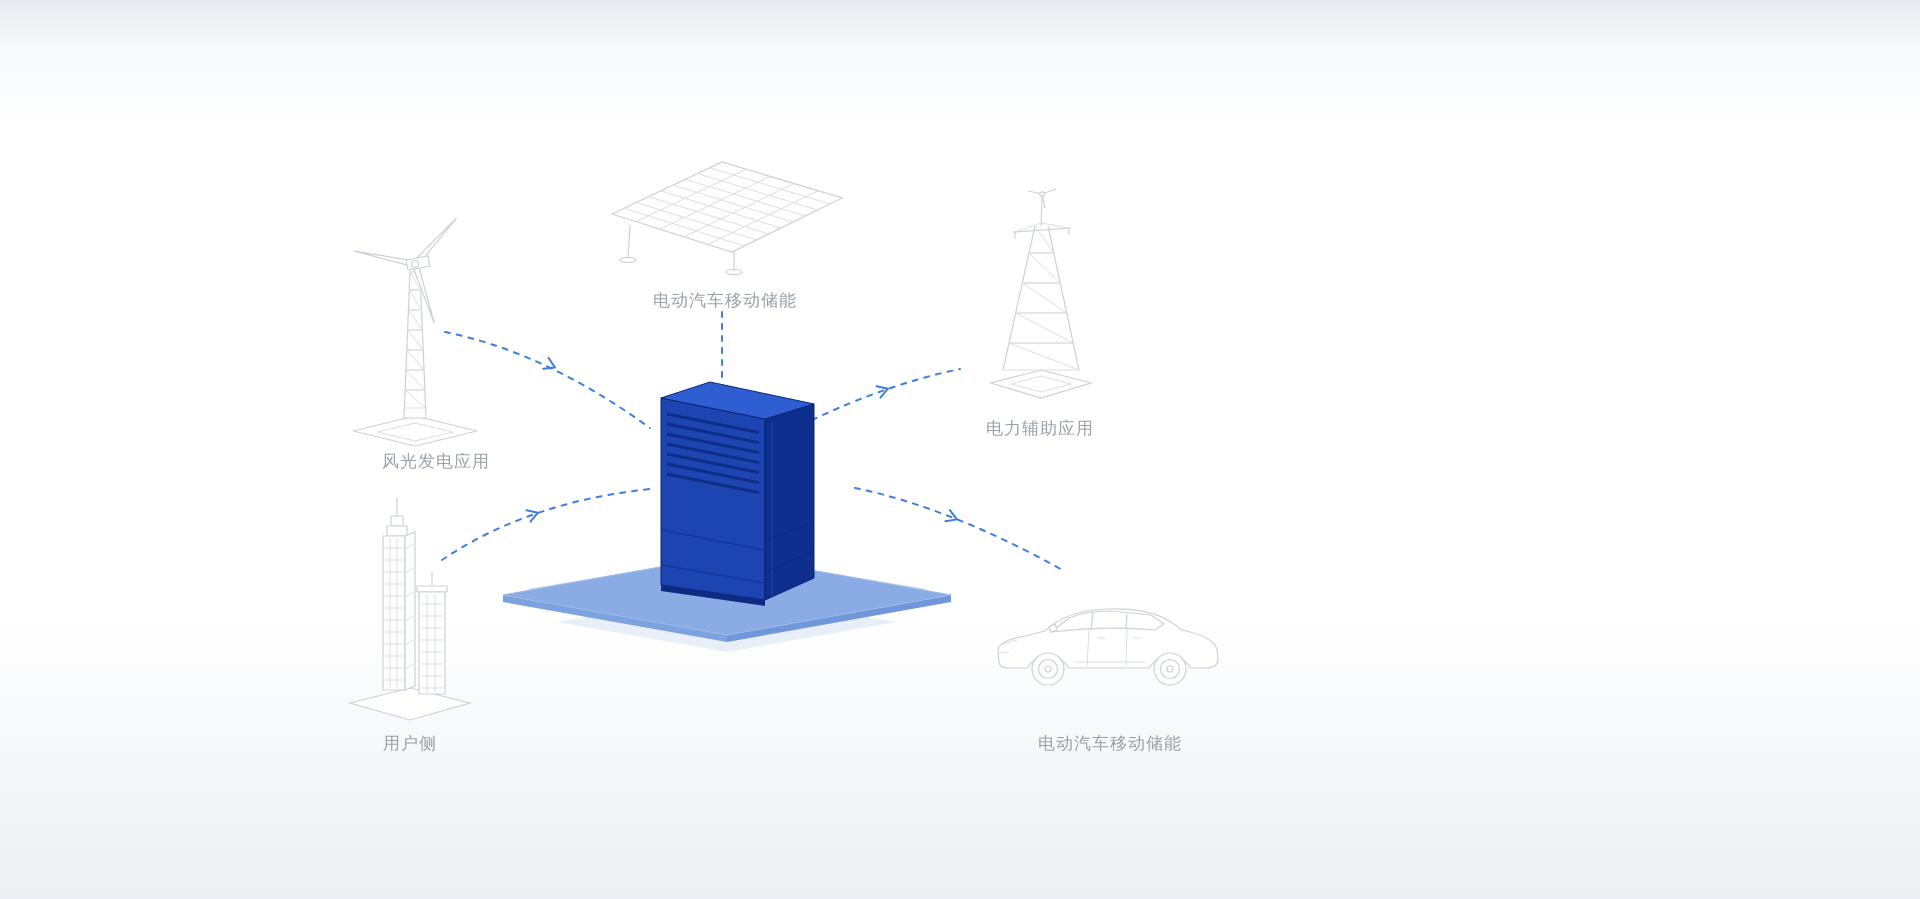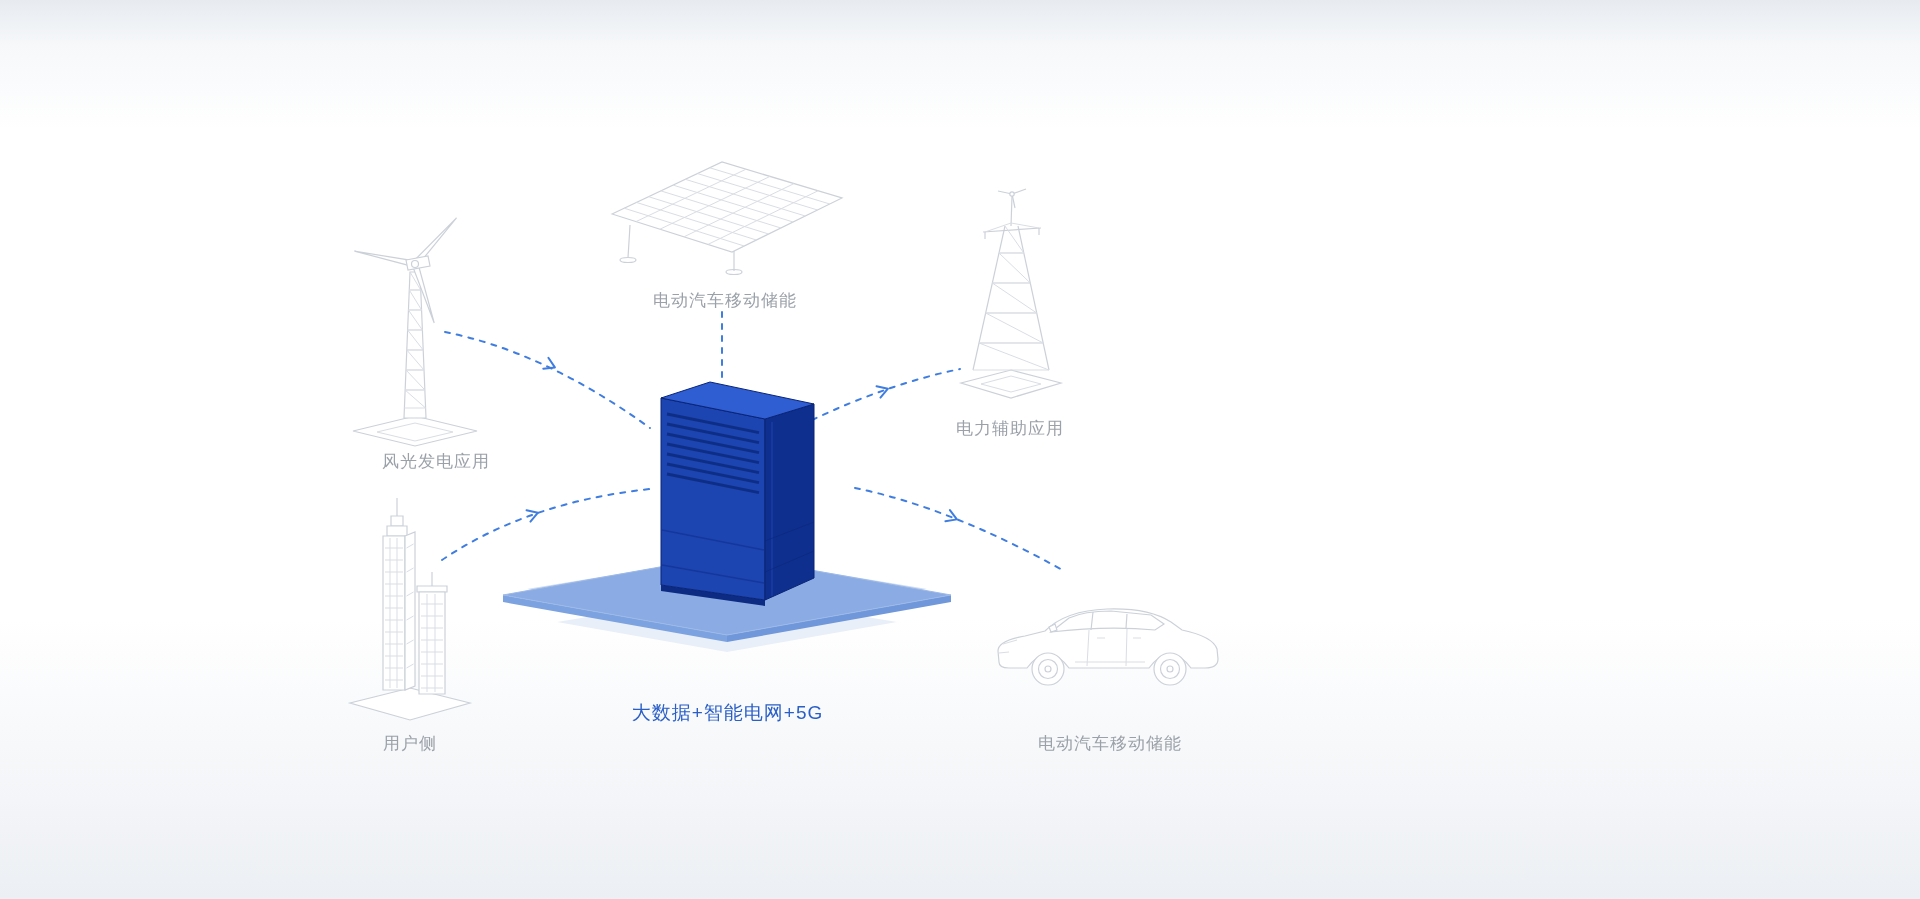--- a/index.html
+++ b/index.html
@@ -96,21 +96,21 @@
         <line x1="60.9" y1="38.9" x2="180.9" y2="76"></line>
         <line x1="73.1" y1="33.1" x2="193.1" y2="70"></line>
         <line x1="85.3" y1="27.3" x2="205.3" y2="64"></line>
         <line x1="97.6" y1="21.6" x2="217.6" y2="58"></line>
         <line x1="109.8" y1="15.8" x2="229.8" y2="52"></line>
       </g>
     </svg>
     <span class="node-label" style="margin-top:12px;">电动汽车移动储能</span>
   </div>
 
-  <div class="node" style="left:945px;top:178px;width:130px;">
+  <div class="node" style="left:975px;top:178px;width:130px;">
     <svg width="130" height="235" viewBox="0 0 130 235">
       <polygon class="thinf" points="66,192 116,205 66,220 16,205"></polygon>
       <polygon class="faint" points="66,198 96,206 66,214 36,206" fill="none"></polygon>
       <line class="thin" x1="67" y1="16" x2="81" y2="11"></line>
       <line class="thin" x1="67" y1="16" x2="53" y2="13"></line>
       <line class="thin" x1="67" y1="16" x2="70" y2="30"></line>
       <circle class="thinf" cx="67" cy="16" r="2.2"></circle>
       <line class="thin" x1="67" y1="18" x2="66" y2="48"></line>
       <line class="thin" x1="38" y1="54" x2="96" y2="50"></line>
       <line class="faint" x1="66" y1="45" x2="40" y2="54"></line>
@@ -232,16 +232,15 @@
           <line x1="162" y1="150" x2="264" y2="170"></line>
           <line x1="162" y1="185" x2="264" y2="203"></line>
         </g>
         <line x1="272" y1="42" x2="272" y2="216" stroke="#1a3da6" stroke-width="1.5"></line>
         <g stroke="#0a2577" stroke-width="1" opacity="0.5">
           <line x1="265" y1="161" x2="314" y2="142"></line>
           <line x1="265" y1="192" x2="314" y2="171"></line>
         </g>
       </g>
     </svg>
-    <span class="center-subtitle">大数据+智能电网+5G</span>
   </div>
 
 </div>
 
 </body></html>

